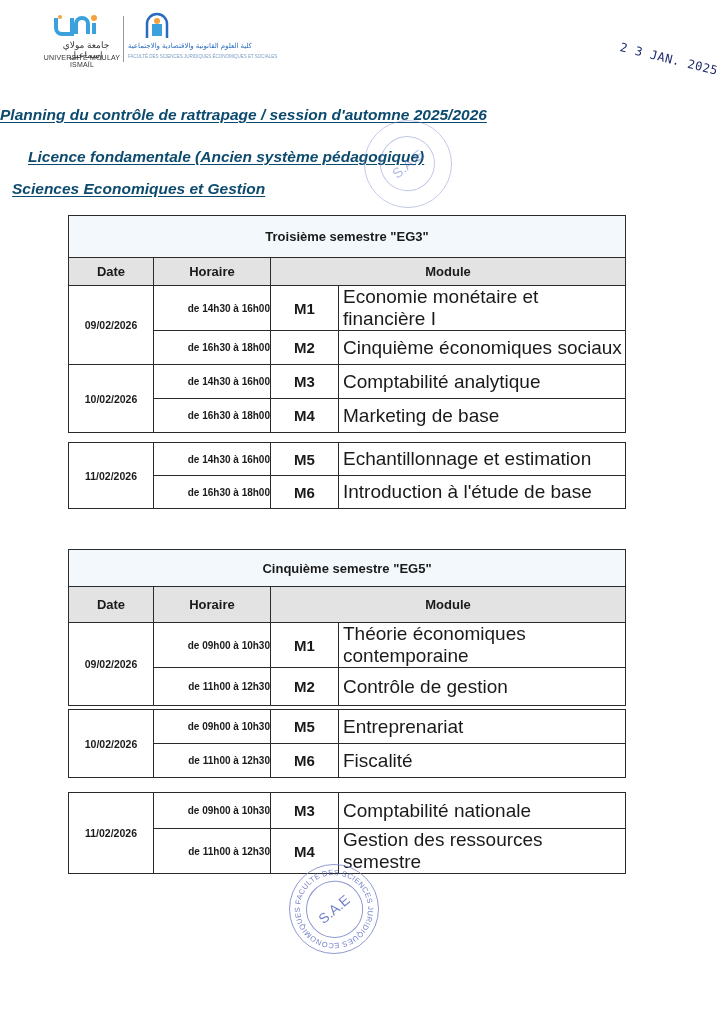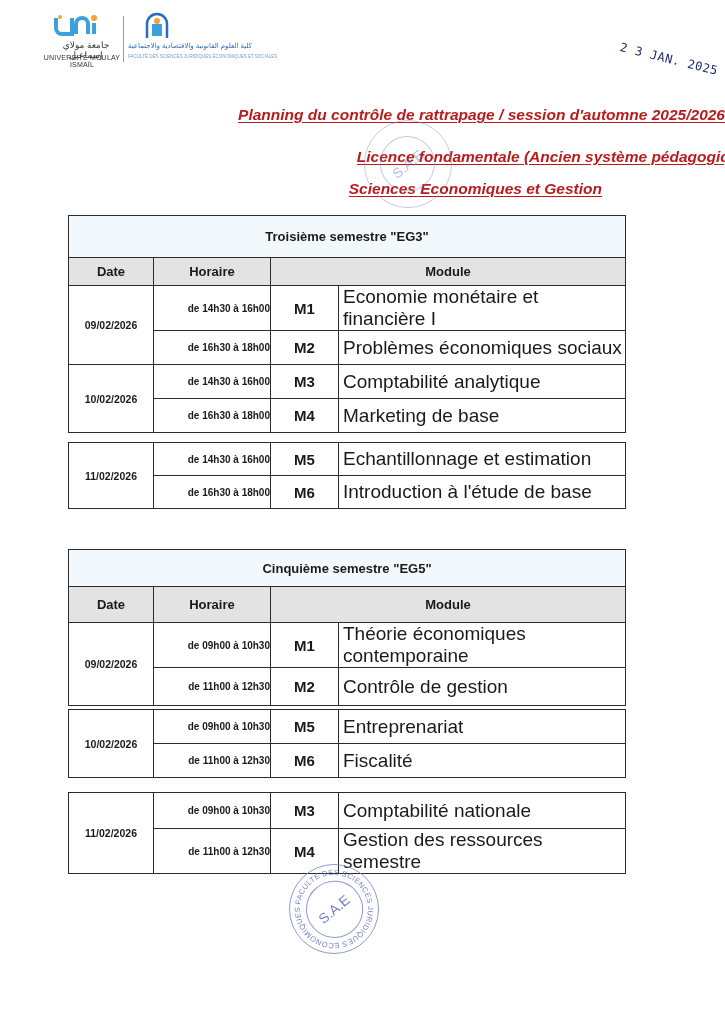--- a/index.html
+++ b/index.html
@@ -9,25 +9,25 @@
   .logo-uni { left:40px; top:14px; width:82px; height:52px; }
   .uni-mark { left:14px; top:0; width:52px; height:22px; }
   .uni-ar { left:6px; top:26px; font-size:9px; color:#333; width:80px; text-align:center; }
   .uni-fr { left:0; top:40px; font-size:7px; color:#333; width:84px; text-align:center; letter-spacing:0.2px; }
   .vsep { left:123px; top:16px; width:1px; height:46px; background:#999; }
   .logo-fac { left:128px; top:12px; width:200px; height:54px; }
   .fac-ar { left:0; top:30px; font-size:7px; color:#2a6bbf; white-space:nowrap; }
   .fac-fr { left:0; top:42px; font-size:4.5px; color:#7a9bc5; white-space:nowrap; }
   .date-stamp { left:622px; top:40px; font-size:12px; color:#1f2a6e; transform:rotate(14deg); transform-origin:left top; font-family:"DejaVu Sans Mono", monospace; letter-spacing:0.5px; white-space:nowrap; }
   
-  .title { left:0; width:725px; text-align:right; color:#b91c1c; font-weight:bold; font-style:italic; font-size:15.5px; }
+  .title { left:0; width:725px; text-align:left; color:#0c4a6e; font-weight:bold; font-style:italic; font-size:15.5px; }
   .title span { text-decoration:underline; text-underline-offset:2px; }
   .t1 { top:106px; }
   .t2 { top:148px;padding-left:28px; }
-  .t3 { top:180px; left:0; width:602px; }
+  .t3 { top:180px; left:12px; width:602px; }
   
   .stamp { border:1.5px solid #7b86c9; border-radius:50%; color:#5d6bbf; opacity:0.85; }
   .stamp-top { left:364px; top:120px; width:86px; height:86px; opacity:0.45; }
   .stamp-bot { left:289px; top:864px; width:88px; height:88px; }
   .stamp-inner { position:absolute; left:18%; top:18%; width:62%; height:62%; border:1px solid #7b86c9; border-radius:50%; display:flex; align-items:center; justify-content:center; font-size:14px; transform:rotate(-40deg); }
   .stamp-ring { position:absolute; left:0; top:0; width:100%; height:100%; }
   
   .tbl { position:absolute; left:68px; width:558px; border-collapse:collapse; }
   .tbl td { border:1.3px solid #2b2b2b; padding:0; }
   .cap td { background:#f2f8fc; font-weight:bold; text-align:center; font-size:13px; }
@@ -87,21 +87,21 @@
   </tr>
   <tr style="height:35px;">
     <td class="c-date" rowspan="2">09/02/2026</td>
     <td class="c-time">de 14h30 à  16h00</td>
     <td class="c-code">M1</td>
     <td class="c-mod">Economie monétaire et financière I</td>
   </tr>
   <tr style="height:34px;">
     <td class="c-time">de 16h30 à  18h00</td>
     <td class="c-code">M2</td>
-    <td class="c-mod">Problèmes économiques sociaux</td>
+    <td class="c-mod">Cinquième économiques sociaux</td>
   </tr>
 </tbody>
   </table>
 
 <table class="block" style="top:364px;">
   <tbody>
       <tr style="height:34px;">
     <td class="c-date" rowspan="2">10/02/2026</td>
     <td class="c-time">de 14h30 à  16h00</td>
     <td class="c-code">M3</td>

